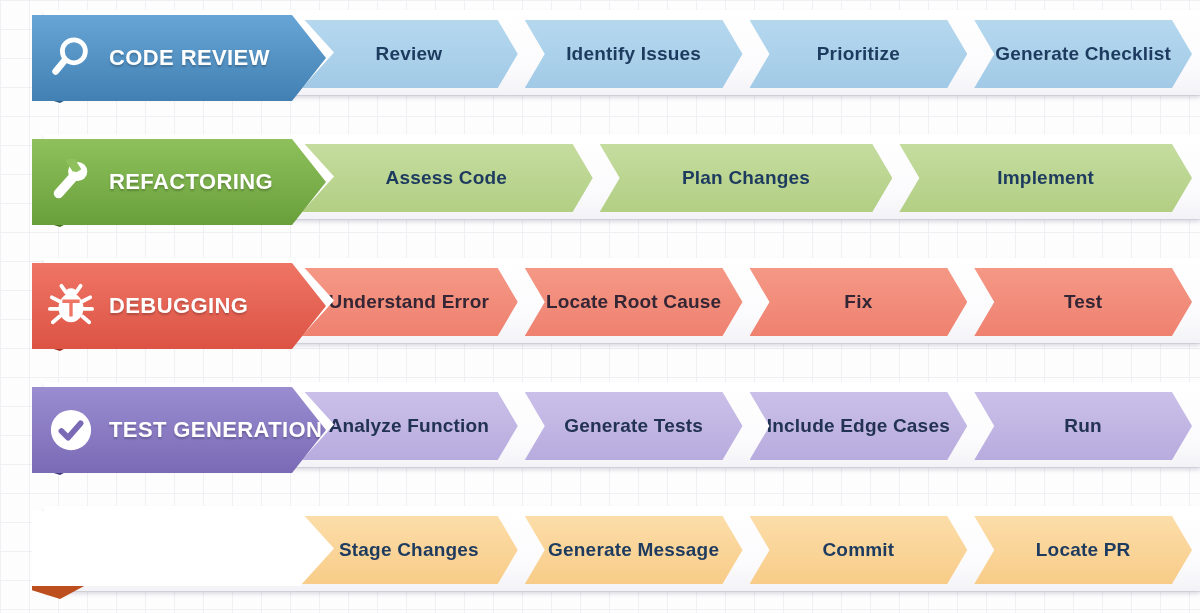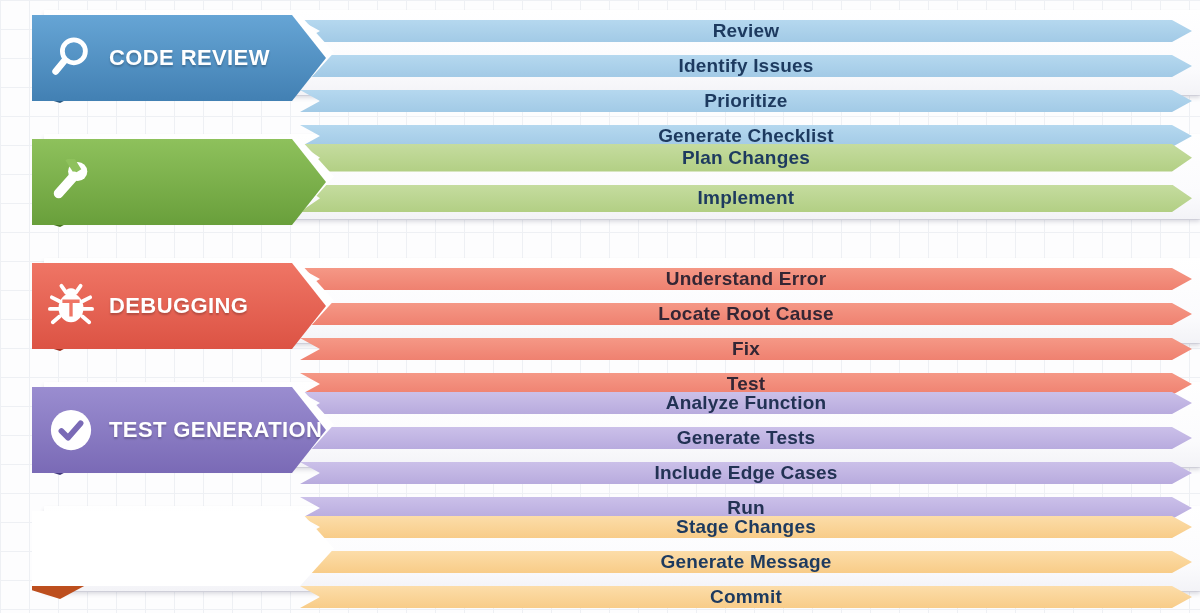--- a/index.html
+++ b/index.html
@@ -21,21 +21,21 @@
     background:linear-gradient(180deg,#ffffff 0%,#fbfbfd 70%,#f3f3f7 100%);
     box-shadow:0 3px 4px rgba(70,70,100,0.18), 0 1px 0 #e9e9ef;
   }
   .fold{
     position:absolute;left:32px;top:79px;width:54px;height:14px;z-index:2;
     clip-path:polygon(0 0,100% 0,52% 100%,0 38%);
     background:var(--fold);
   }
   .steps{
     position:absolute;left:300px;right:8px;top:10px;height:68px;z-index:2;
-    display:flex;gap:13px;flex-direction:column;
+    display:flex;gap:7px;
   }
   .step{
     flex:1;display:flex;align-items:center;justify-content:center;
     clip-path:polygon(20px 50%,0 0,calc(100% - 20px) 0,100% 50%,calc(100% - 20px) 100%,0 100%);
     background:linear-gradient(180deg,var(--step-top),var(--step-bot));
   }
   .step span{
     font-size:19px;font-weight:bold;color:var(--step-text);
     letter-spacing:.2px;white-space:nowrap;
   }
@@ -89,35 +89,39 @@
       </span>
       <span class="hlabel">CODE REVIEW</span>
     </div>
   </div>
 
   <div class="row" style="top: 134px; --hdr-top: #8ec15c; --hdr-bot: #699f3b; --fold: #47731f; --step-top: #c5dc9f; --step-bot: #b2cf84; --step-text: #1d3a5f;">
     <div class="backing"></div>
     <div class="fold"></div>
     <div class="steps">
       <div class="step">
+          <span>Assess Code</span>
+        </div>
+      <div class="step">
           <span>Plan Changes</span>
         </div>
       <div class="step">
           <span>Implement</span>
         </div>
     </div>
     <div class="header-outline"></div>
     <div class="header">
       <span class="hicon">
         <svg viewBox="0 0 48 48">
           <circle cx="31" cy="13" r="10" fill="#fff"></circle>
           <line x1="31" y1="13" x2="22" y2="-1" stroke="var(--hdr-top)" stroke-width="9"></line>
           <line x1="27" y1="18" x2="11" y2="36" stroke="#fff" stroke-width="10" stroke-linecap="round"></line>
         </svg>
       </span>
+      <span class="hlabel">REFACTORING</span>
     </div>
   </div>
 
   <div class="row" style="top: 258px; --hdr-top: #ef7565; --hdr-bot: #dc5344; --fold: #9c301f; --step-top: #f59886; --step-bot: #ef8170; --step-text: #342634;">
     <div class="backing"></div>
     <div class="fold"></div>
     <div class="steps">
       <div class="step">
           <span>Understand Error</span>
         </div>

